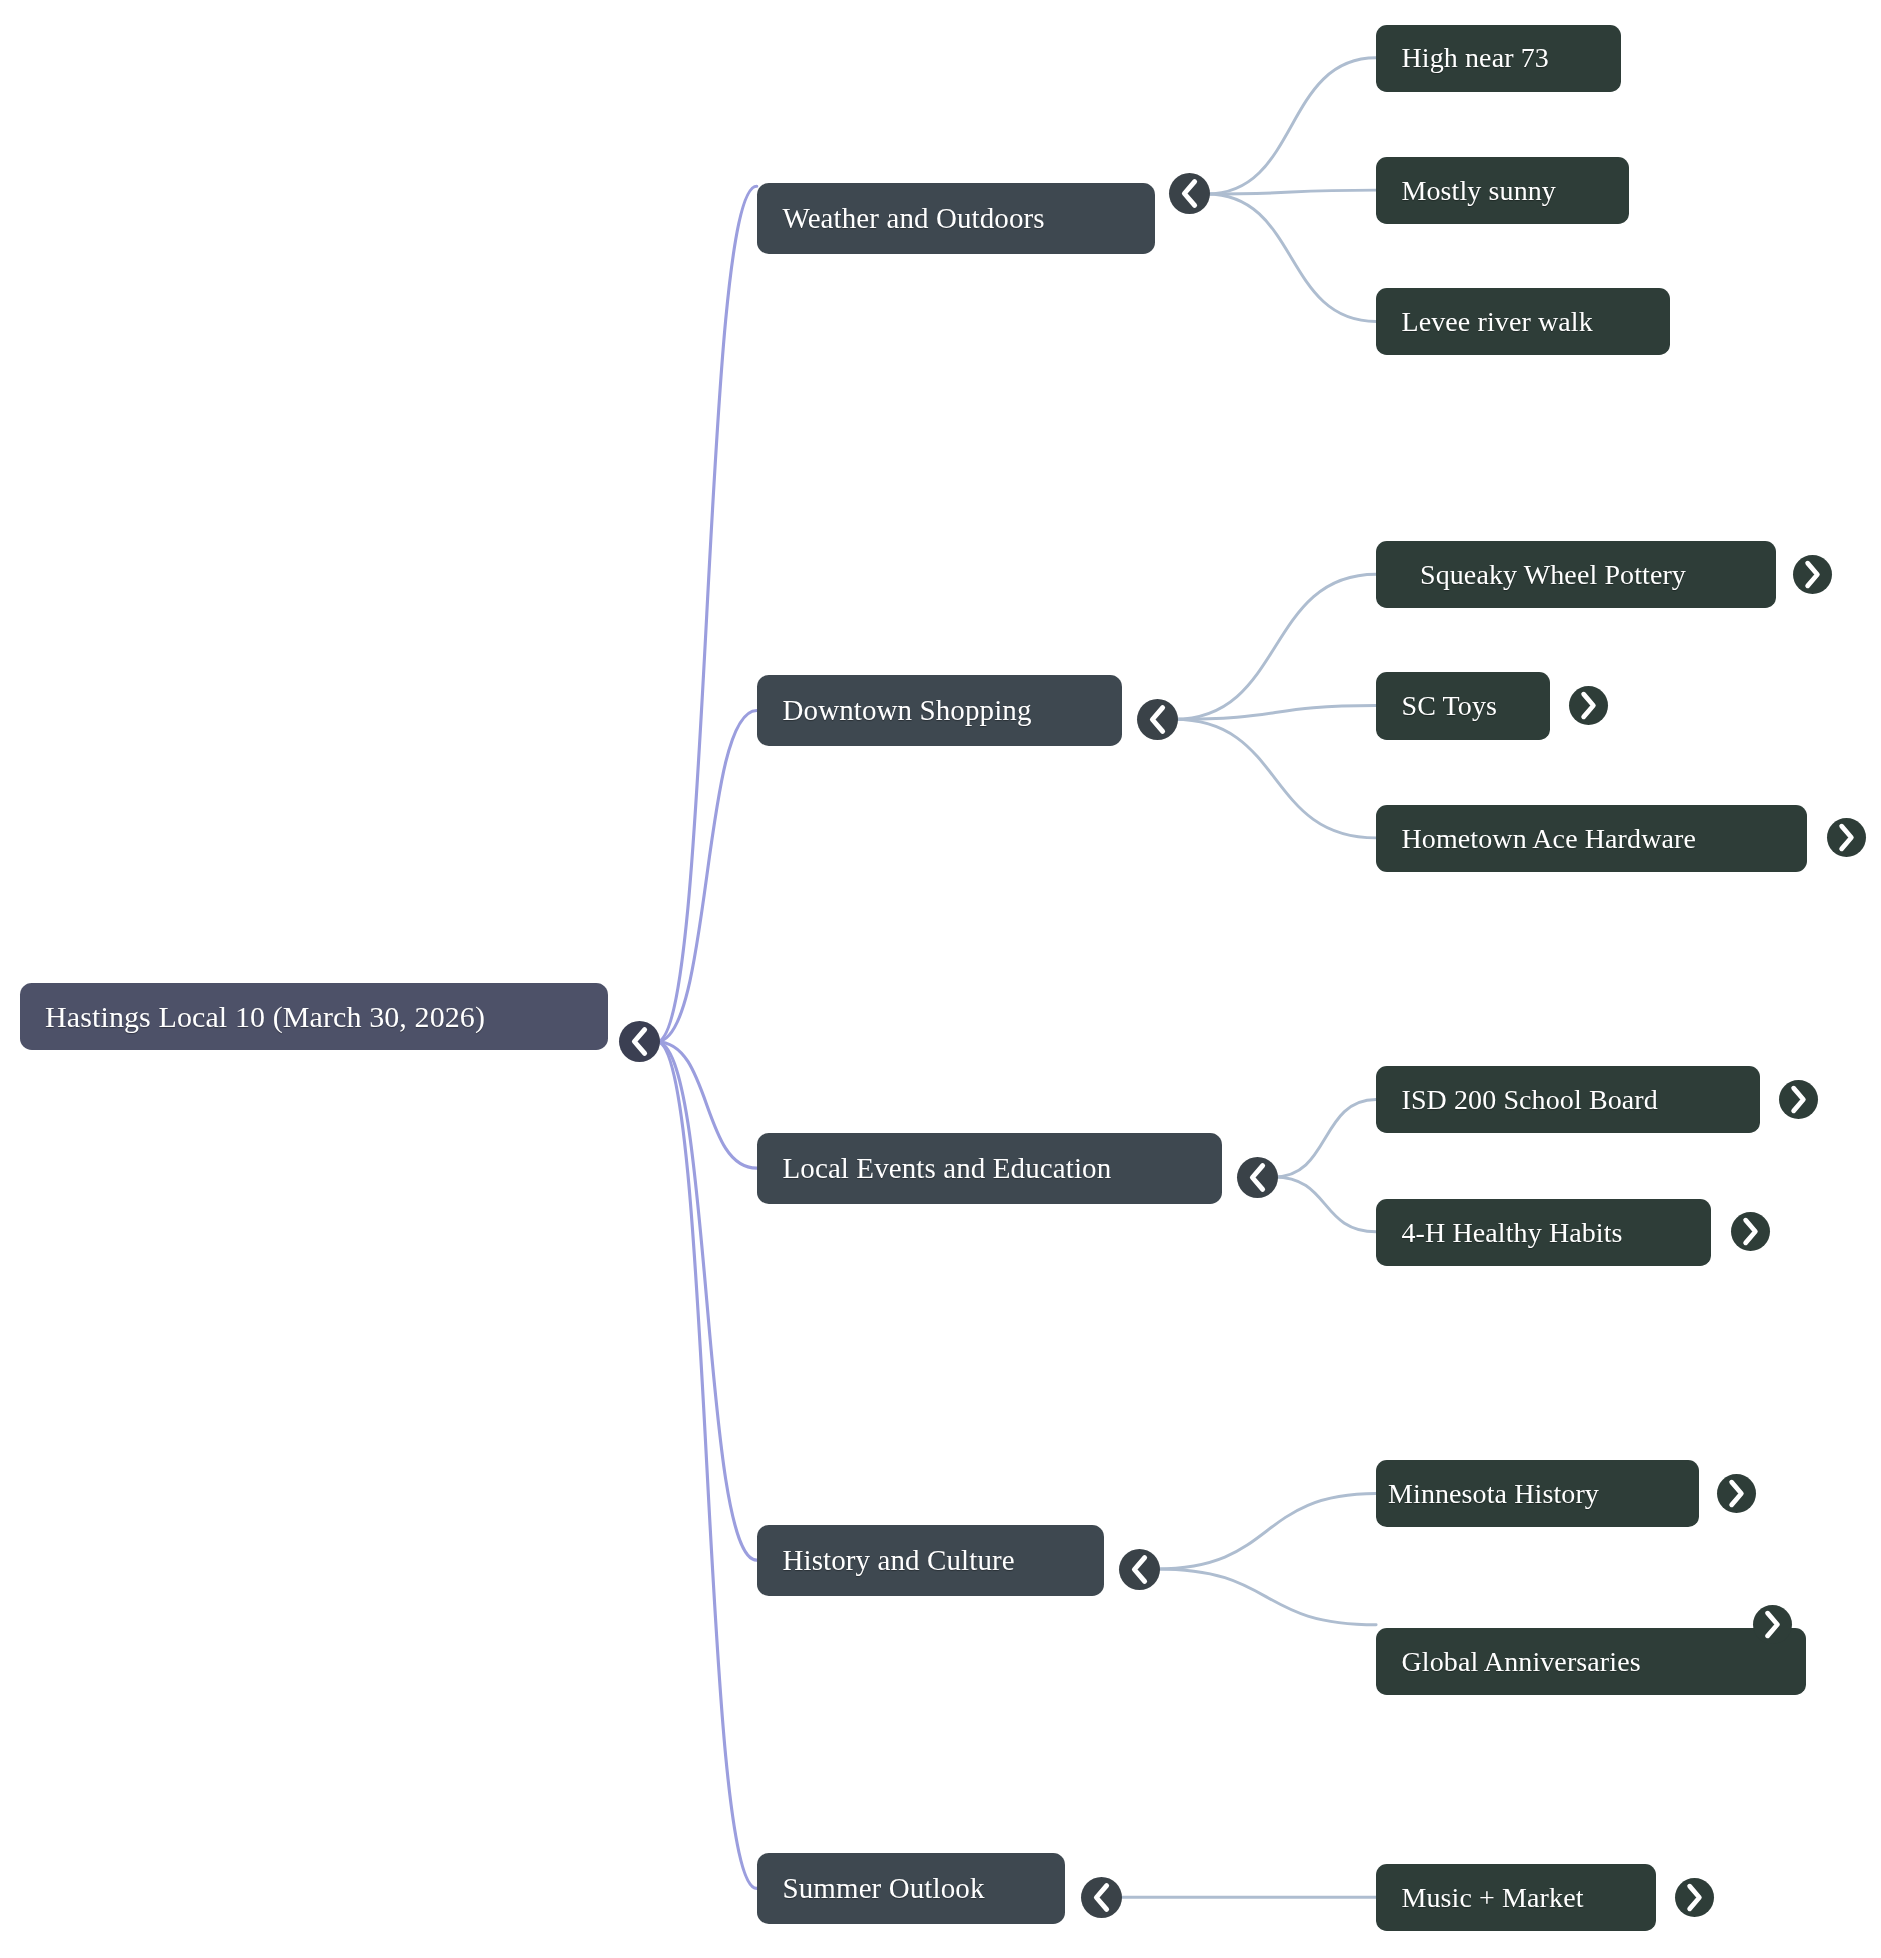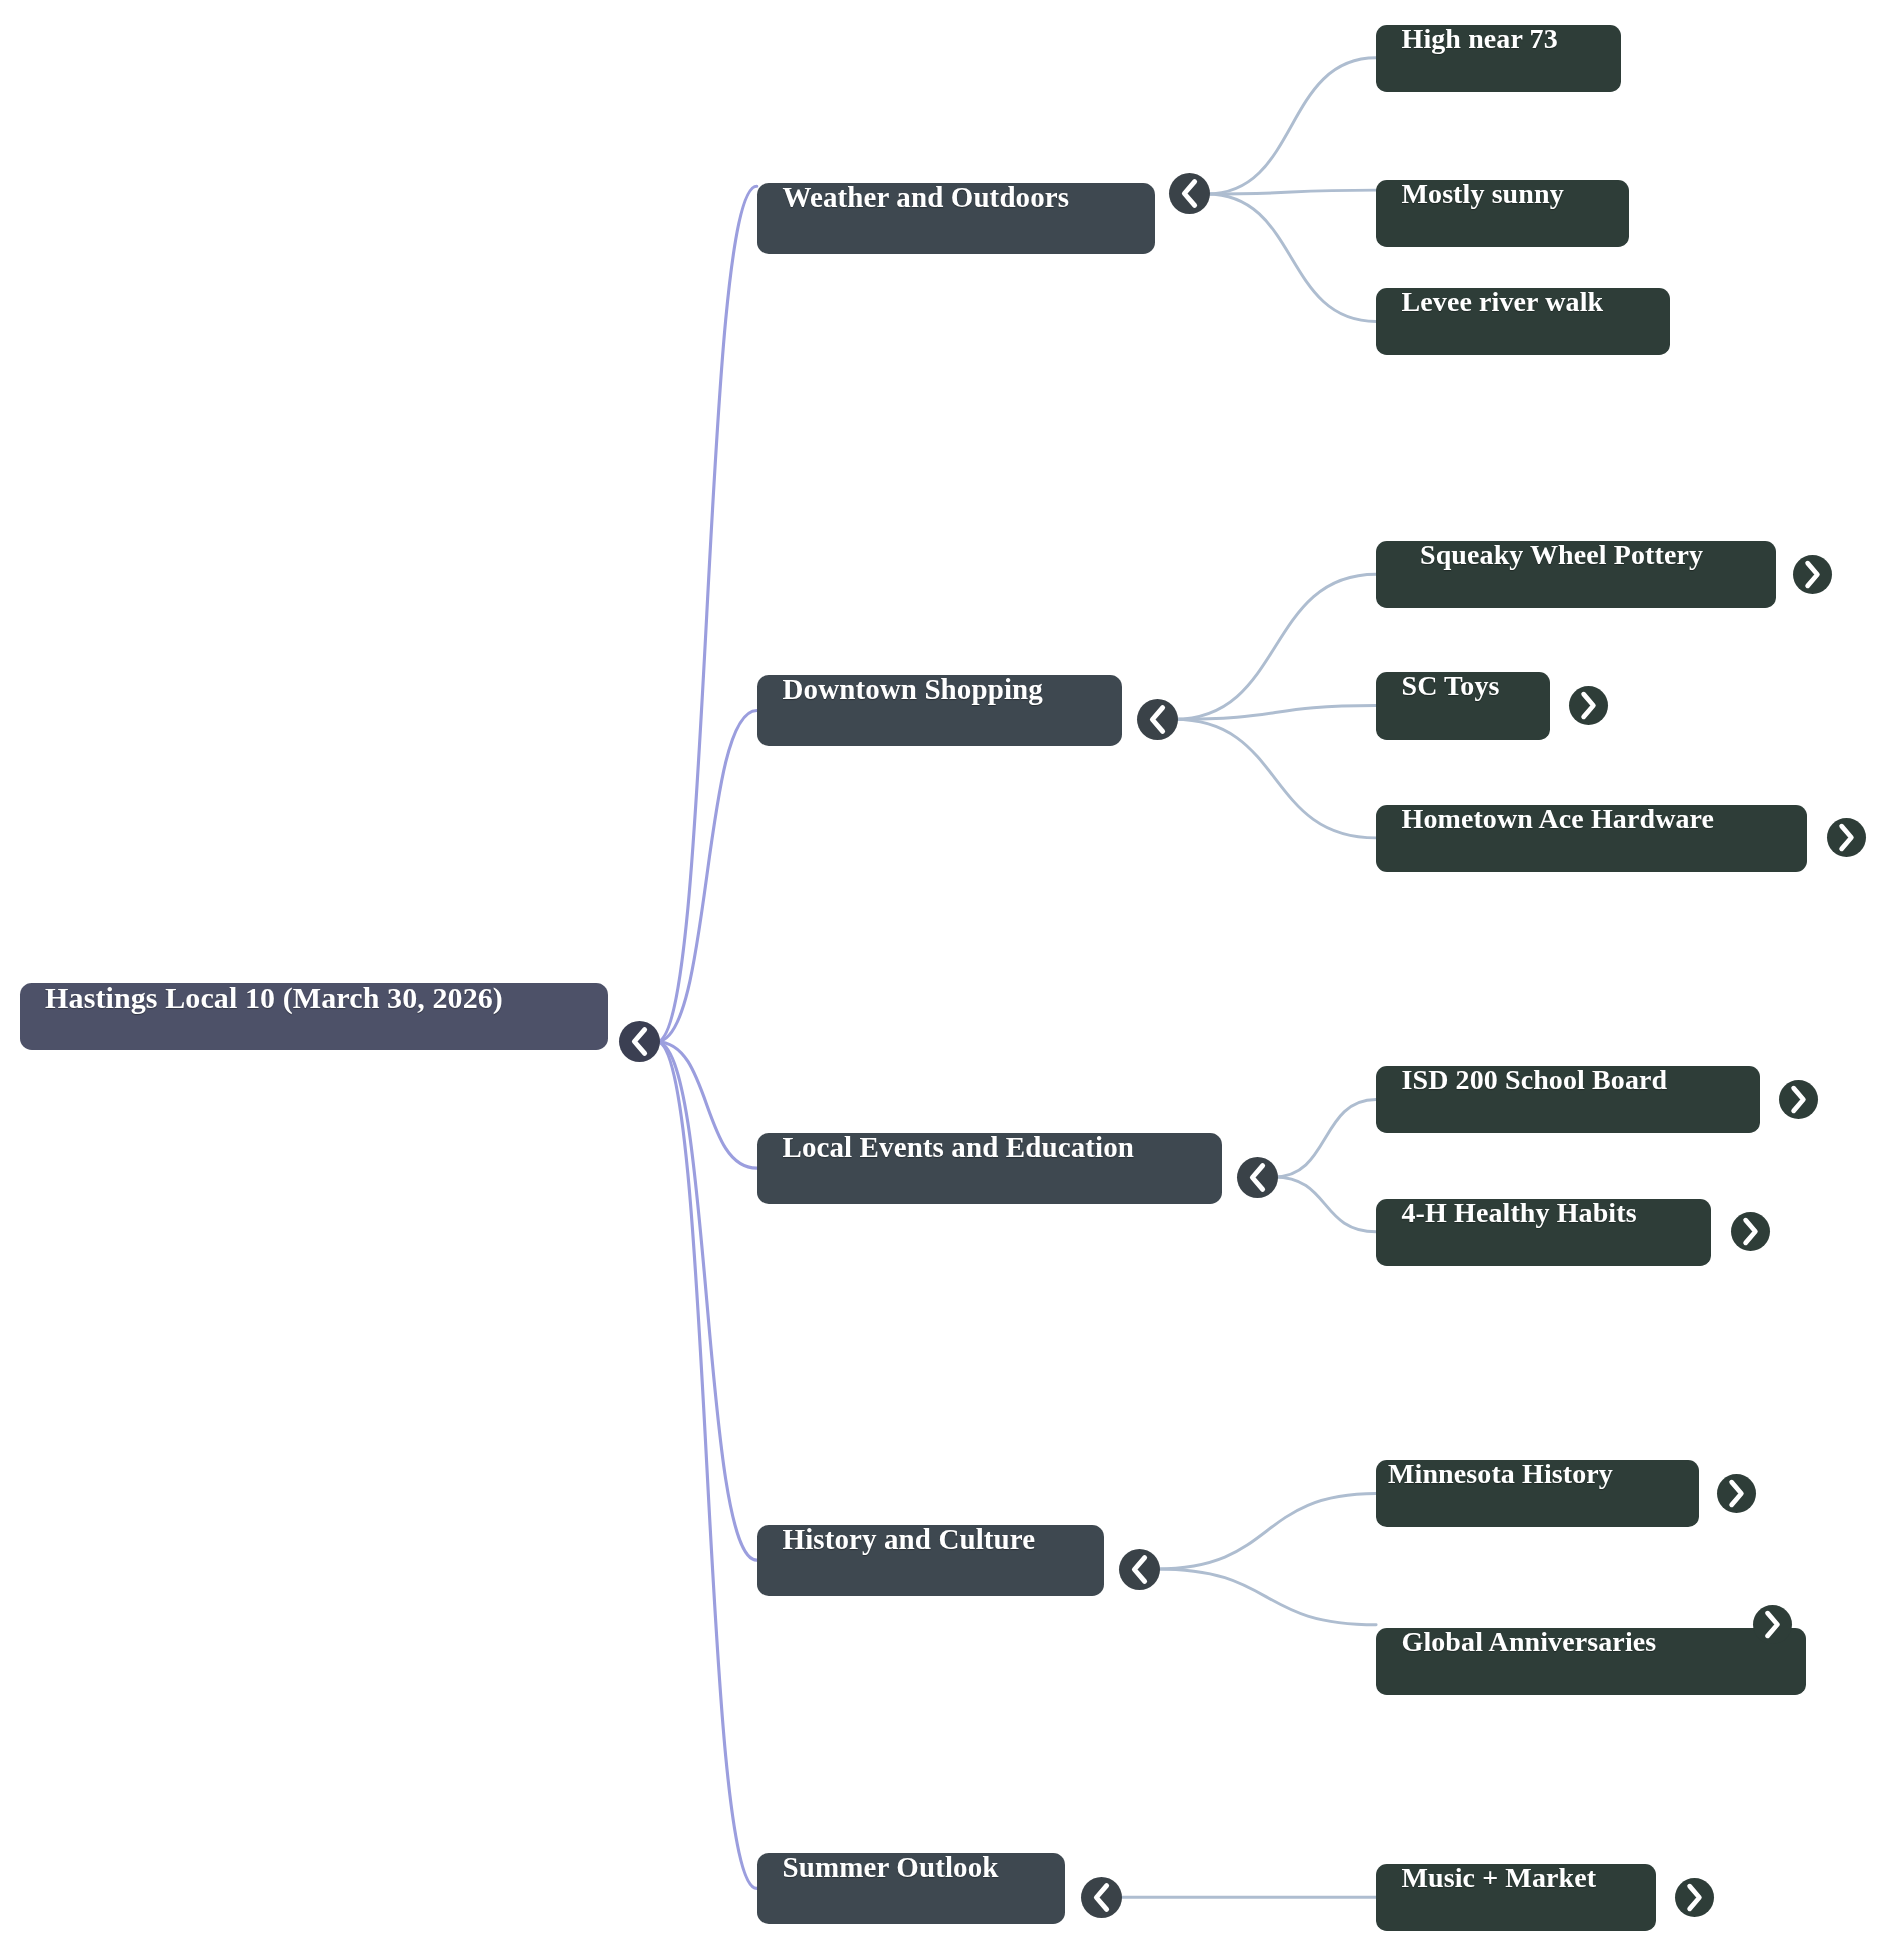--- a/index.html
+++ b/index.html
@@ -26,30 +26,30 @@
     width: 1882px;
     height: 1958px;
     pointer-events: none;
     z-index: 1;
   }
 
   
   .node {
     position: absolute;
     display: flex;
+    align-items: center;
     border-radius: 11.8px;
     color: #ffffff;
     font-size: 29px;
     line-height: 1;
     letter-spacing: 0.1px;
     white-space: nowrap;
     padding: 0 25.5px;
     z-index: 3;
     text-shadow: 0 1px 1px rgba(0,0,0,0.35);
-    font-weight: bold;
   }
 
   .node.root {
     background: #4d5168;
     font-size: 30px;
   }
 
   .node.branch {
     background: #3e4850;
   }
@@ -117,21 +117,21 @@
         <span>Weather and Outdoors</span>
       </div>
       <div class="toggle branch-toggle" style="left: 1169px; top: 173px; width: 41px; height: 41px;">
         <svg width="41" height="41" viewBox="0 0 24 24">
           <path d="M15 5 L9 12 L15 19" fill="none" stroke="#ffffff" stroke-width="2.9" stroke-linecap="round" stroke-linejoin="round"></path>
         </svg>
       </div>
       <div class="node leaf" style="left: 1376px; top: 24.5px; width: 245px; height: 67px;">
         <span>High near 73</span>
       </div>
-      <div class="node leaf" style="left: 1376px; top: 157px; width: 253px; height: 67px; margin-top: 23px;">
+      <div class="node leaf" style="left: 1376px; top: 157px; width: 253px; height: 67px;">
         <span>Mostly sunny</span>
       </div>
       <div class="node leaf" style="left: 1376px; top: 288px; width: 294px; height: 67px;">
         <span>Levee river walk</span>
       </div>
       <div class="node branch" style="left: 757px; top: 675px; width: 365px; height: 71px;">
         <span>Downtown Shopping</span>
       </div>
       <div class="toggle branch-toggle" style="left: 1137px; top: 699px; width: 41px; height: 41px;">
         <svg width="41" height="41" viewBox="0 0 24 24">

